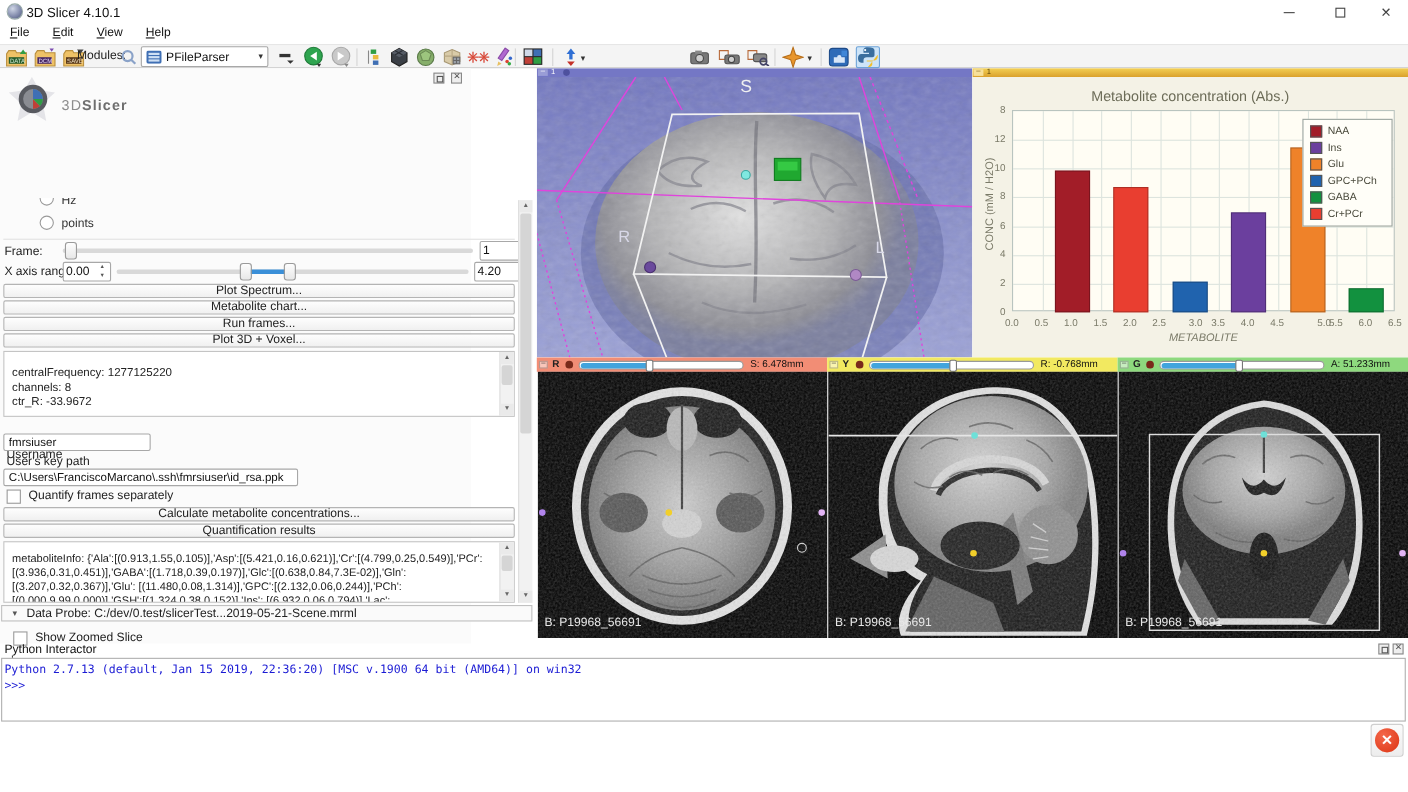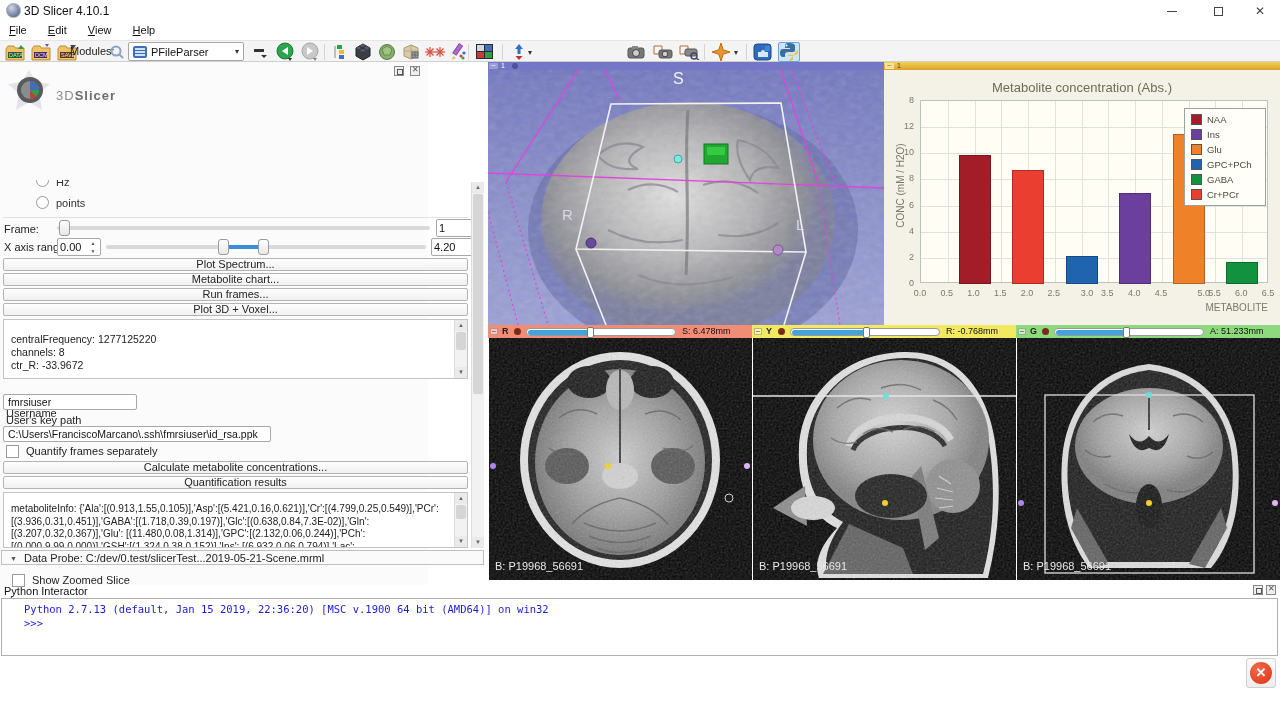--- a/index.html
+++ b/index.html
@@ -61,42 +61,42 @@
   #chart-bar { position:absolute; left:0; top:0; width:396px; height:8px; background:linear-gradient(#f3d054,#daa12c); }
   #chart-bar .bar-mini { background:#f7e09a; color:#7a5a10; }
   #chart-bar .bar-num { color:#5a4308; }
   #chart-title { position:absolute; left:0; top:18px; width:396px; text-align:center; font-size:13px; color:#6c6c58; }
   #plot { position:absolute; left:36px; top:38px; width:348px; height:183px; background:#fffdf4; border:1px solid #b9c4bf; }
   .gridv { position:absolute; top:0; width:1px; height:100%; background:#dde4de; }
   .gridh { position:absolute; left:0; height:1px; width:100%; background:#dde4de; }
   .bar-rect { position:absolute; border:1px solid rgba(0,0,0,0.25); }
   .xtick { position:absolute; font-size:9px; color:#7a7a68; transform:translateX(-50%); }
   .ytick { position:absolute; font-size:9px; color:#7a7a68; text-align:right; width:24px; }
-  #xlabel { position:absolute; left:36px; width:348px; text-align:right; font-size:10px; color:#7a7a68; }
+  #xlabel { position:absolute; left:36px; width:348px; text-align:center; font-size:10px; color:#7a7a68;font-style:italic; }
   #ylabel { position:absolute; left:-44px; top:118px; width:120px; text-align:center; font-size:10px; color:#7a7a68; transform:rotate(-90deg); }
   #legend { position:absolute; background:#fffef8; border:1px solid #9aa39d; padding:3px 6px; }
   .leg-row { display:flex; align-items:center; gap:5px; height:15px; }
   .leg-sw { width:11px; height:11px; border:1px solid #555; }
   .leg-tx { font-size:9.5px; color:#4a4a3c; }
   
   .slice-bar { position:absolute; top:325px; width:264px; height:13px; }
   .slice-bar .mini { position:absolute; left:2px; top:3px; width:8px; height:7px; background:rgba(255,255,255,0.5); border:1px solid rgba(0,0,0,0.25); font-size:7px; line-height:4px; text-align:center; color:#333; }
   .slice-bar .letter { position:absolute; left:14px; top:1px; font-size:9px; font-weight:bold; color:#222; }
   .slice-bar .pin { position:absolute; left:26px; top:3px; width:7px; height:7px; border-radius:50%; background:#7a2a1a; }
   .slice-slider { position:absolute; left:38px; top:2.5px; width:150px; height:8px; background:#fff; border:1px solid #999; border-radius:4px; }
   .slice-slider .fill { position:absolute; left:1px; top:1px; height:5px; background:#42a4dd; border-radius:3px; }
   .slice-slider .hnd { position:absolute; top:-2px; width:7px; height:11px; background:#fff; border:1px solid #777; border-radius:2px; }
   .slice-val { position:absolute; left:194px; top:1px; font-size:9px; color:#111; white-space:nowrap; }
   .slice-view { position:absolute; top:338px; width:263px; height:242px; background:#000; overflow:hidden; }
   .slice-label { position:absolute; left:6px; bottom:8px; color:#e8e8e8; font-size:11px; }
   
   #py-label { position:absolute; left:4px; top:585px; font-size:11px; color:#111; }
   #py-icons { position:absolute; right:4px; top:585px; }
   #console { position:absolute; left:1px; top:598px; width:1277px; height:58px; background:#fff; border:1px solid #b0b0b0;
-    font-family:"DejaVu Sans Mono","Liberation Mono",monospace; font-size:10.5px; color:#1b1bd4; padding:3px 22px; line-height:14px; }
+    font-family:"DejaVu Sans Mono","Liberation Mono",monospace; font-size:10.5px; color:#1b1bd4; padding:3px 2px; line-height:14px; }
   #close-py { position:absolute; left:1246px; top:658px; width:30px; height:30px; background:linear-gradient(#fbfbfb,#ededed); border:1px solid #cfcfcf; border-radius:3px; display:flex; align-items:center; justify-content:center; }
   #close-py .redx { width:22px; height:22px; border-radius:50%; background:radial-gradient(circle at 35% 30%, #f4674a, #dc3413); color:#fff; font-size:13px; font-weight:bold; text-align:center; line-height:22px; }
 </style>
 </head>
 <body>
 
 <div id="titlebar">
   <div id="app-icon"></div>
   <span class="app-title">3D Slicer 4.10.1</span>
   <div class="winbtn" style="left:1152px;"><span class="mini"></span></div>

